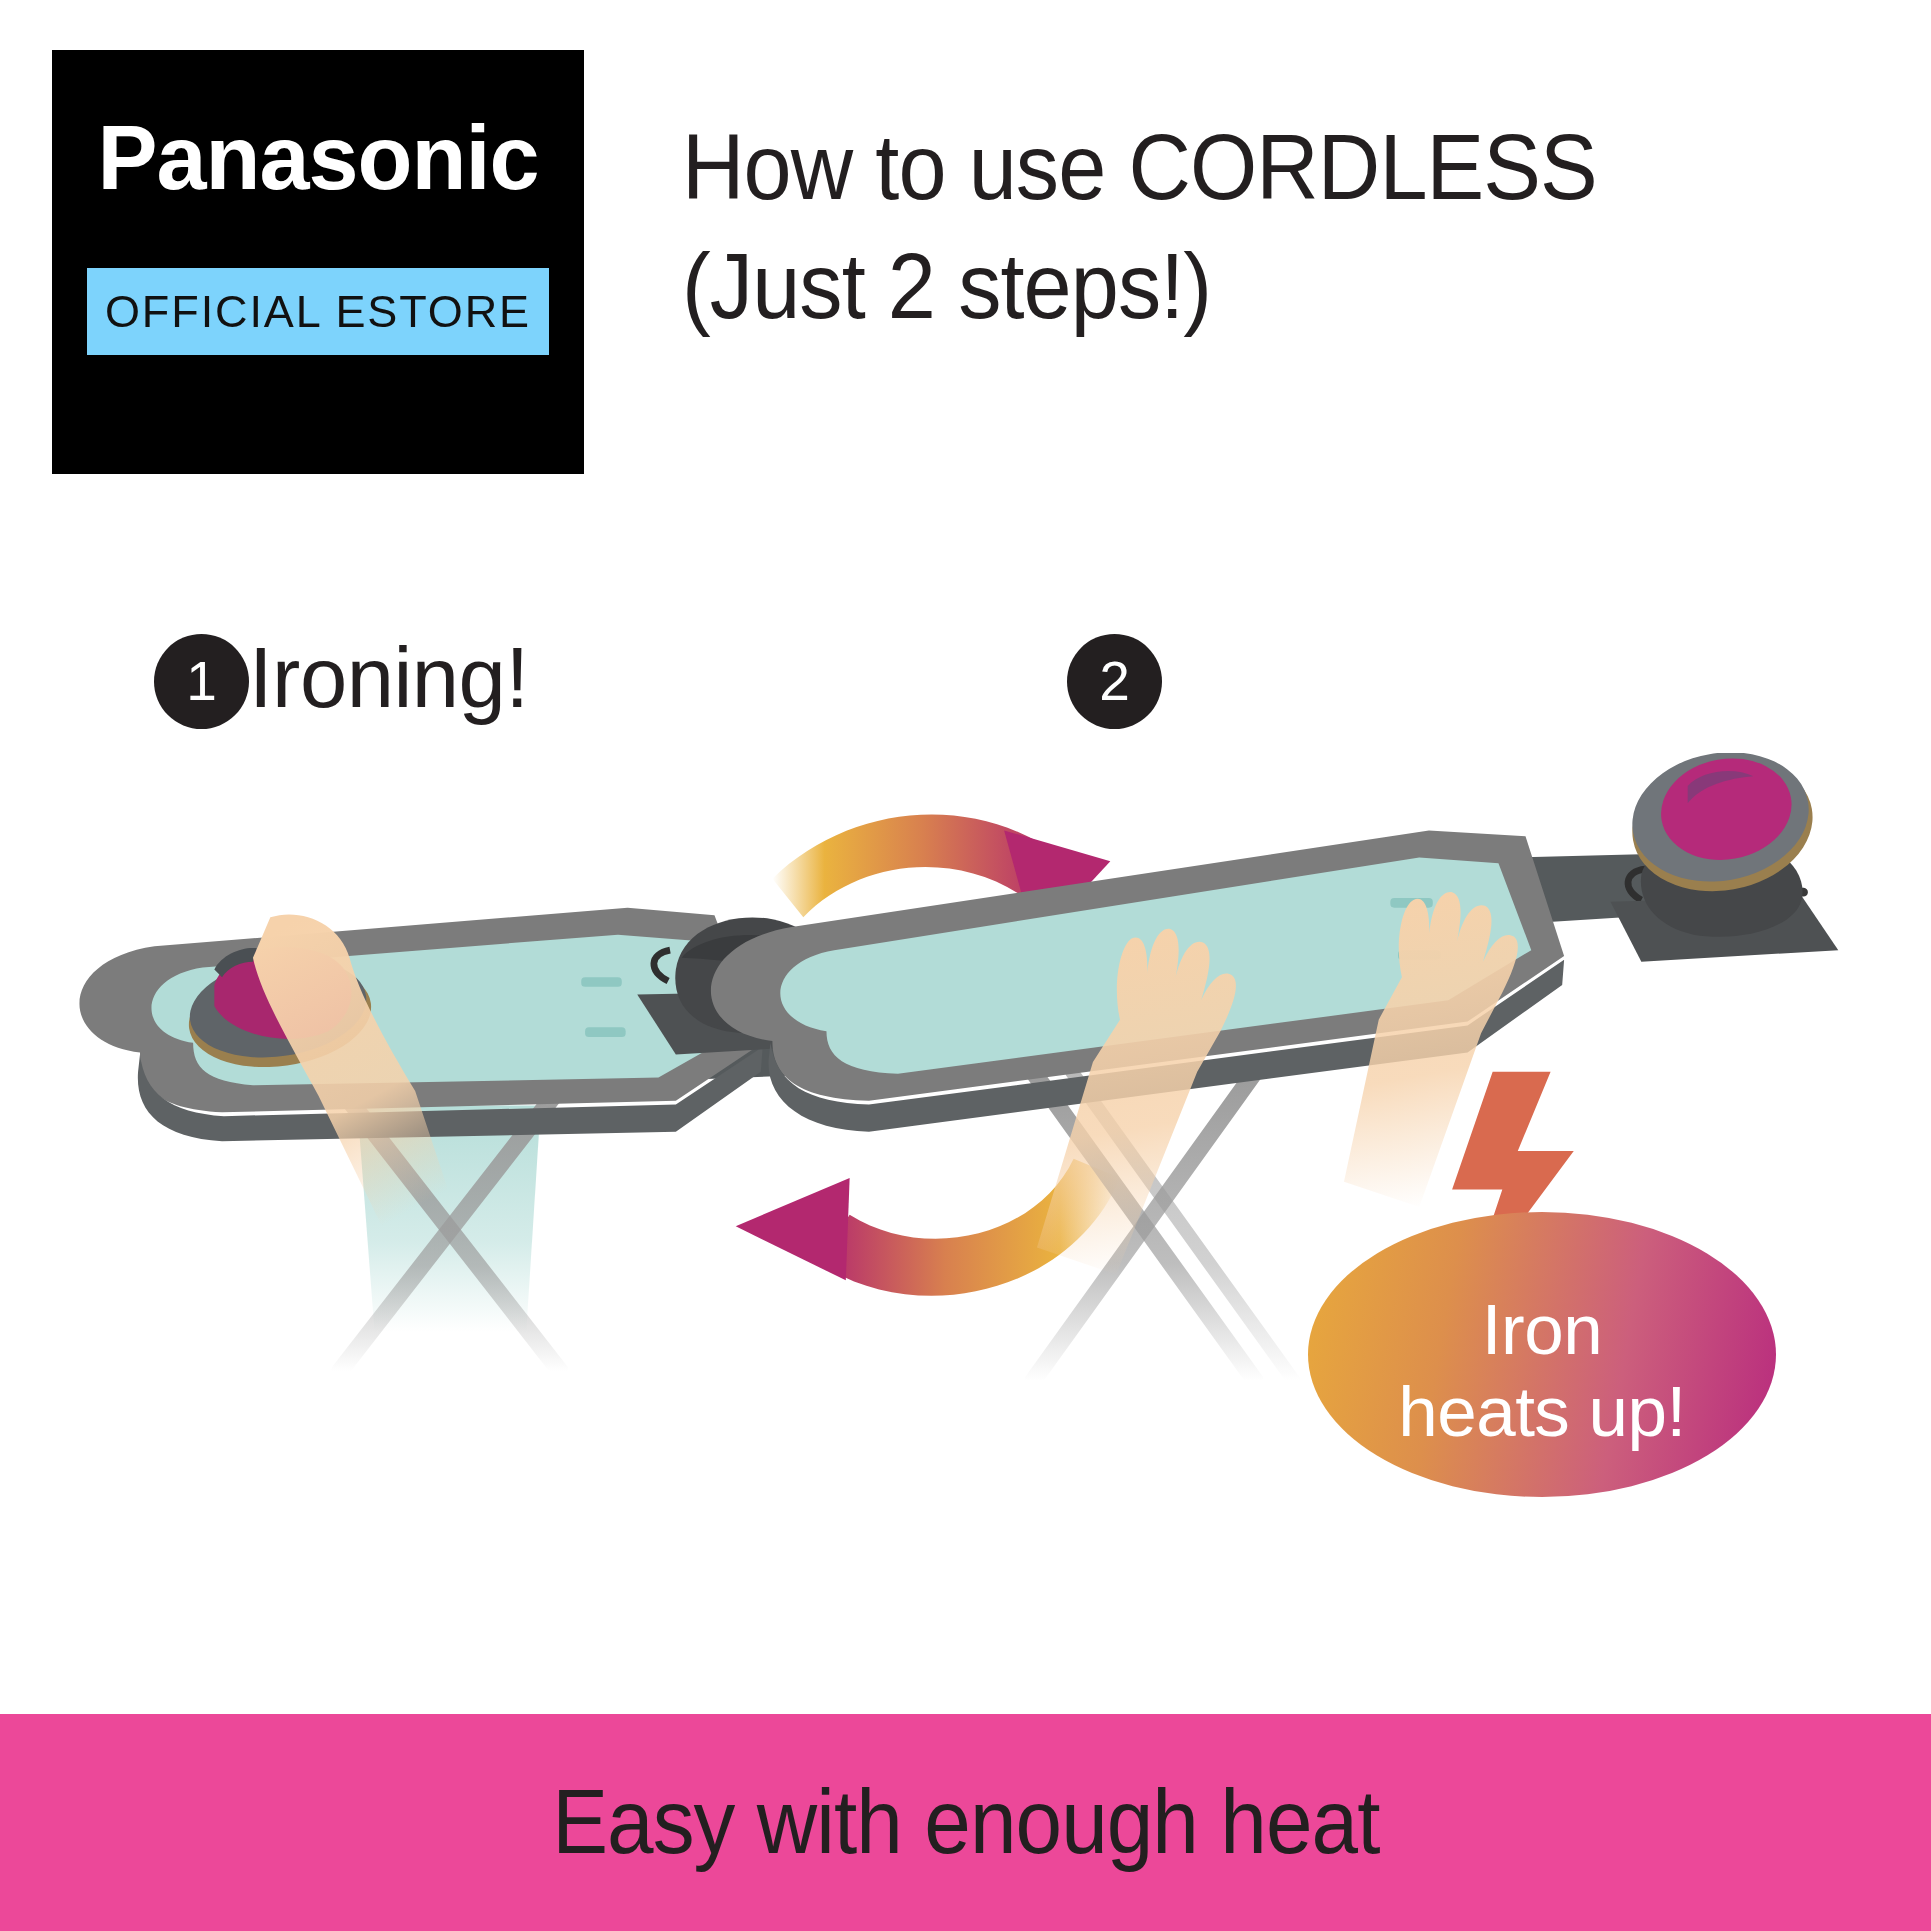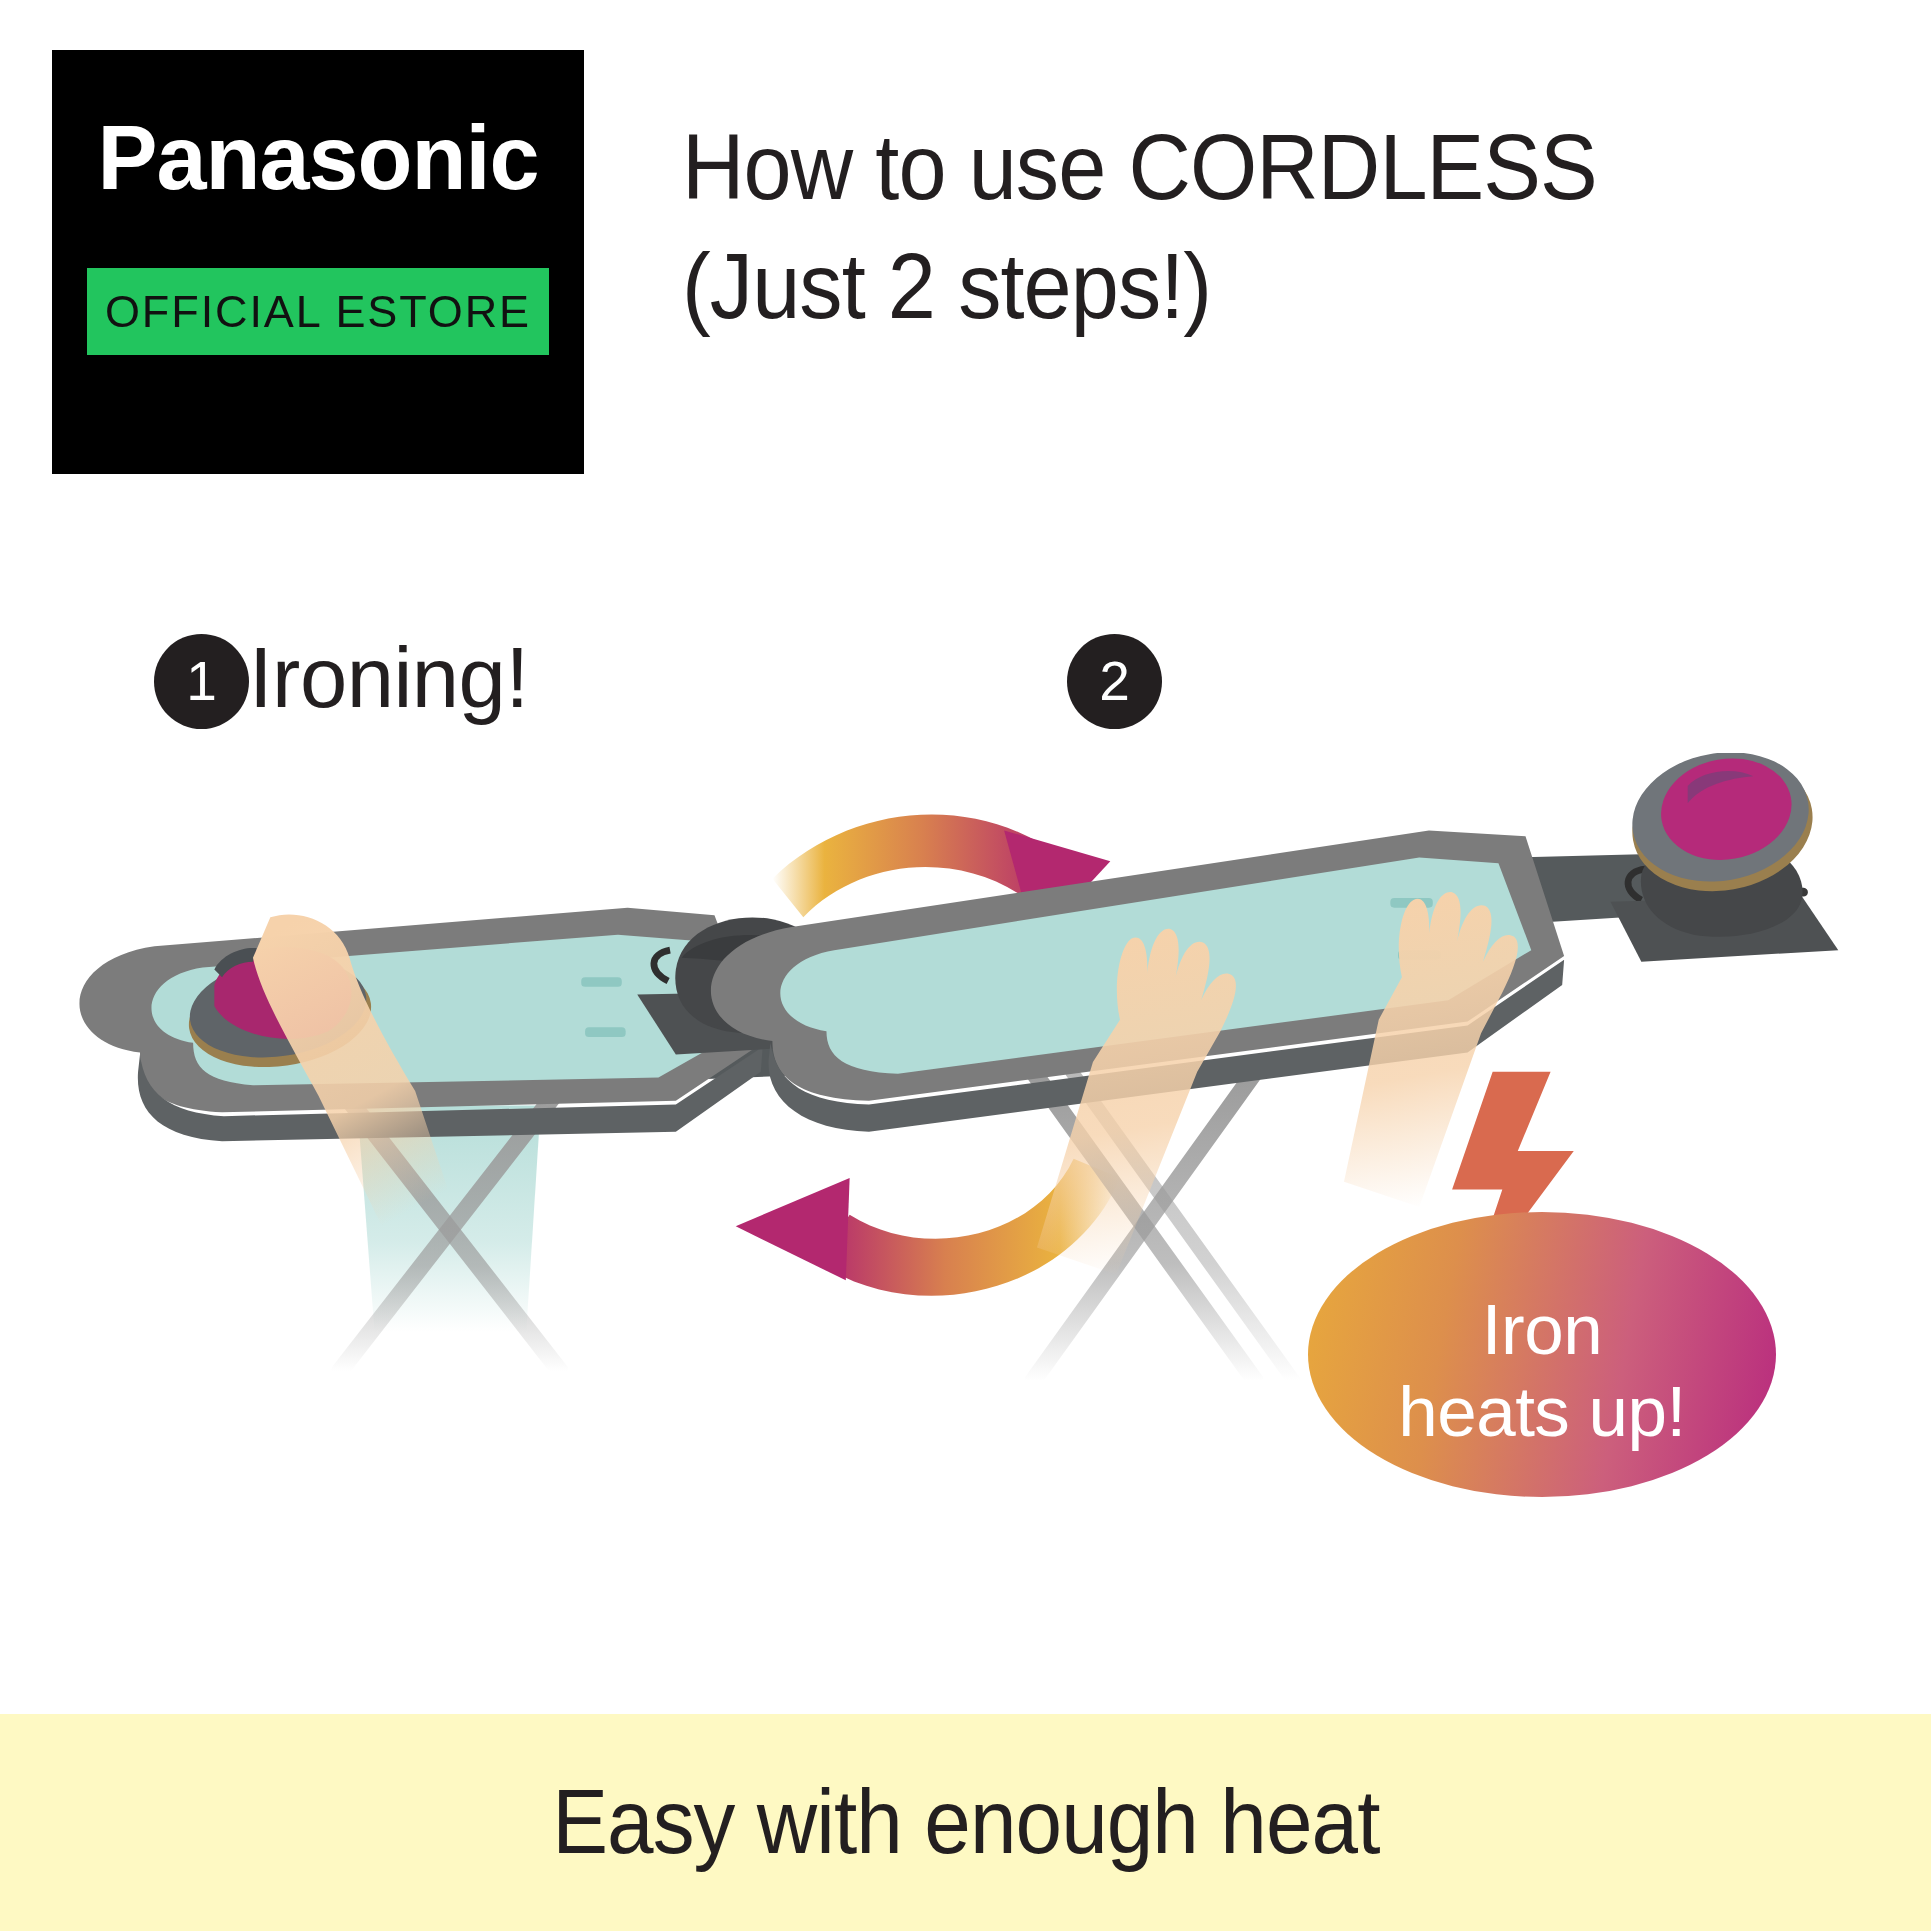--- a/index.html
+++ b/index.html
@@ -46,21 +46,21 @@
     justify-content: center;
     line-height: 1;
     white-space: nowrap;
   }
   #logo-estore-box {
     position: absolute;
     left: 35px;
     top: 218px;
     width: 462px;
     height: 87px;
-    background: #22c55e;
+    background: #7dd3fc;
     display: flex;
     align-items: center;
     justify-content: center;
   }
   #logo-estore-text {
     color: #111111;
     font-family: "Liberation Sans", sans-serif;
     font-weight: normal;
     font-size: 45px;
     letter-spacing: 1.9px;
@@ -153,21 +153,21 @@
     margin-top: 32px;
   }
 
   
   #bottom-banner {
     position: absolute;
     left: 0;
     top: 1714px;
     width: 1931px;
     height: 217px;
-    background: #fef9c3;
+    background: #ec4899;
     display: flex;
     align-items: center;
     justify-content: center;
   }
   #bottom-banner-text {
     color: #231f20;
     font-family: "Liberation Sans", sans-serif;
     font-size: 90px;
     letter-spacing: -1px;
     transform: scaleX(0.93);

